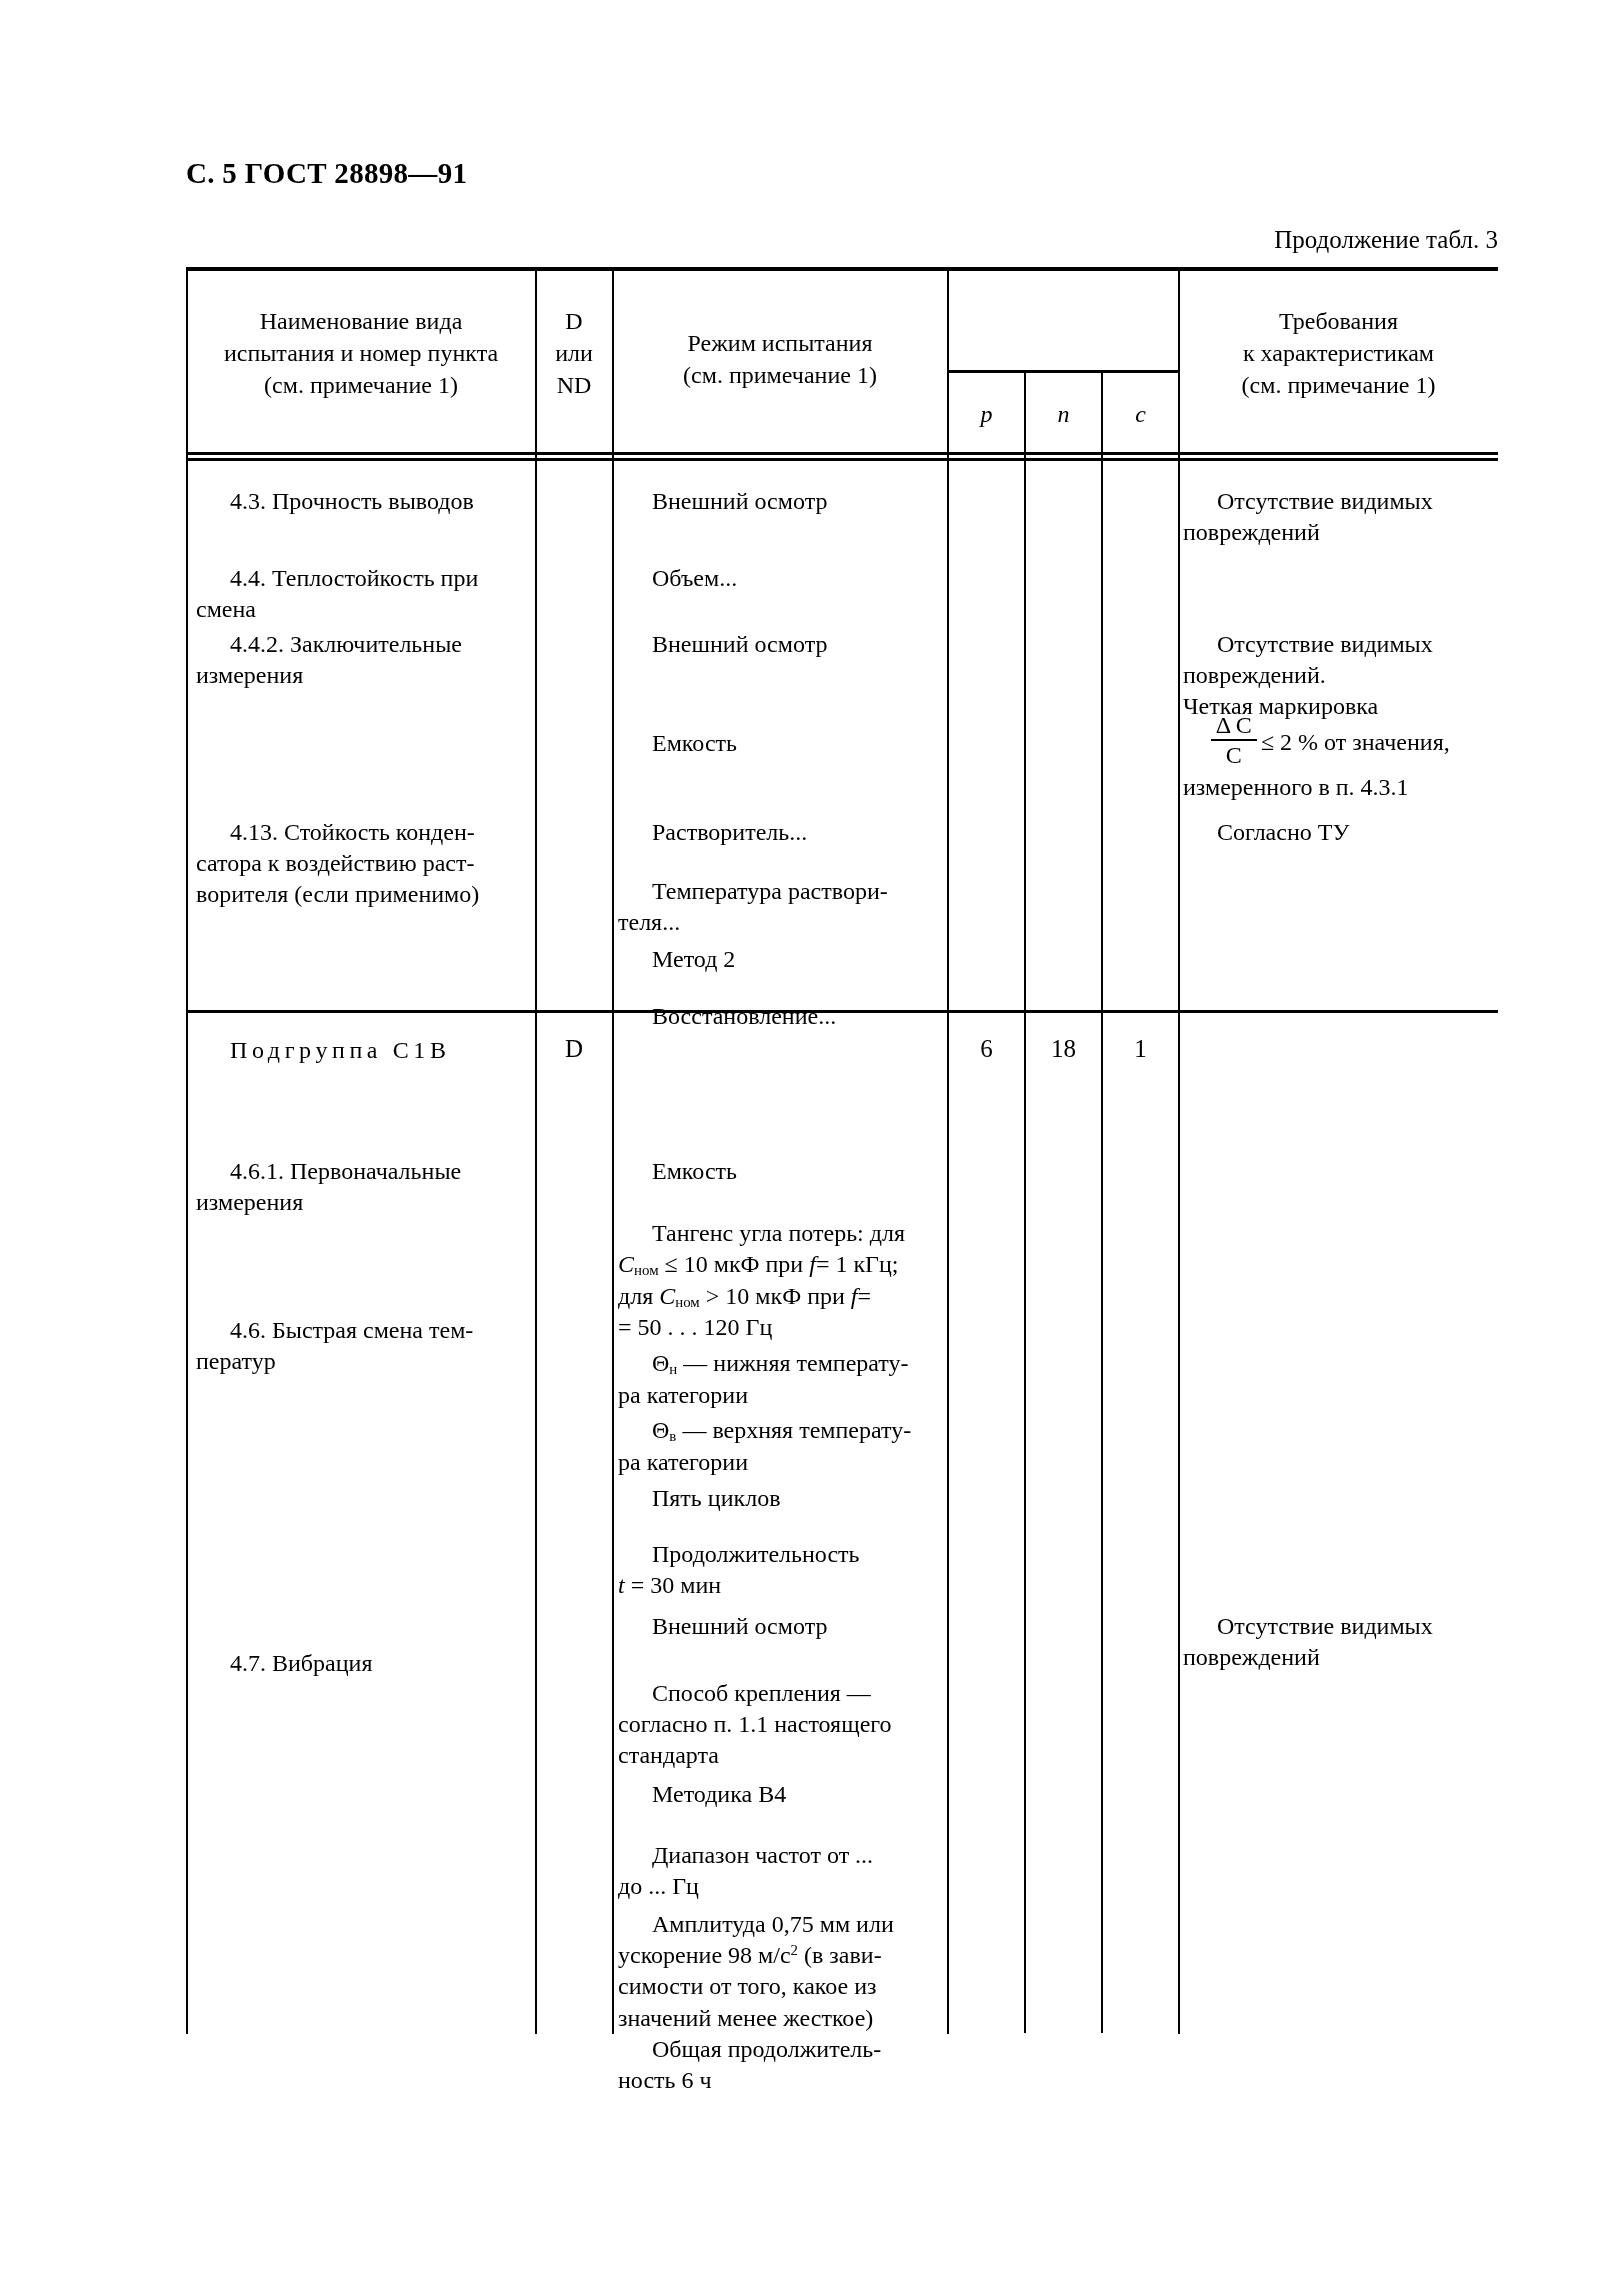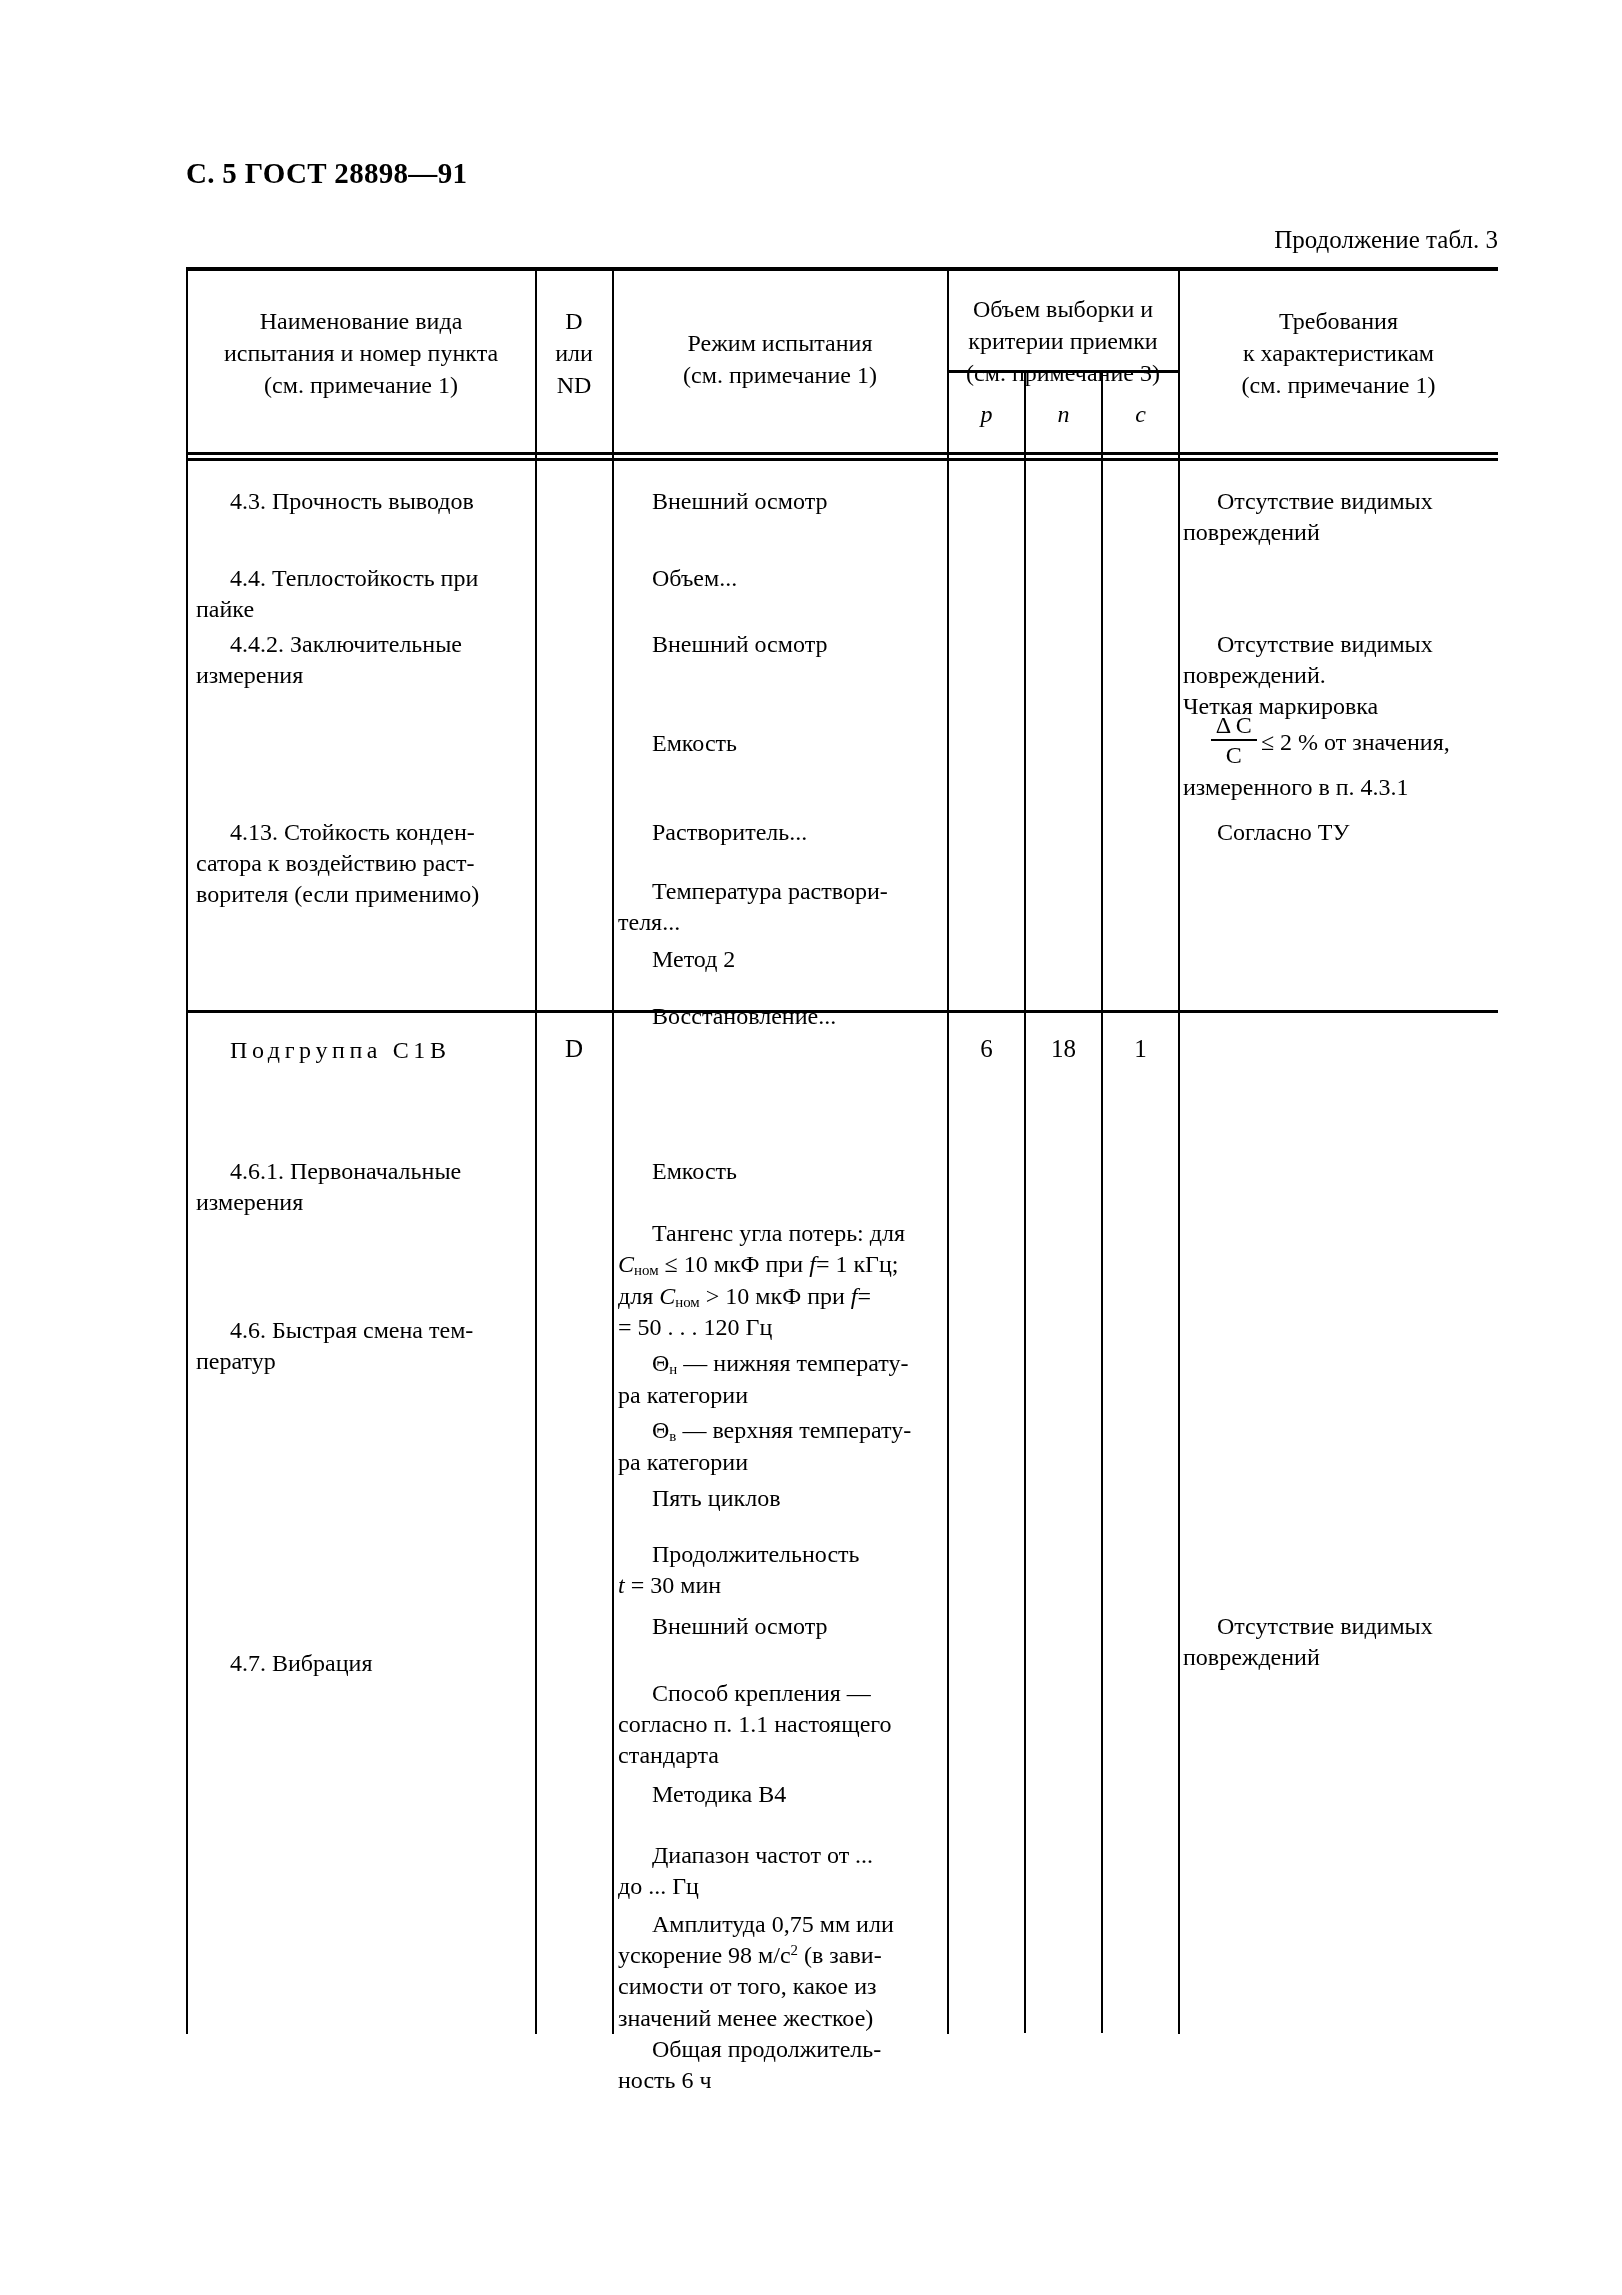--- a/index.html
+++ b/index.html
@@ -170,43 +170,38 @@
     <div>D</div>
     <div>или</div>
     <div>ND</div>
   </div>
 
   <div class="hcell" style="left:618px; top:327px; width:324px;">
     <div>Режим испытания</div>
     <div>(см. примечание 1)</div>
   </div>
 
-  <div class="hcell" style="left:950px; top:293px; width:226px;">
-    <div>Объем выборки и</div>
-    <div>критерии приемки</div>
-    <div>(см. примечание 3)</div>
-  </div>
 
   <div class="hcell" style="left:949px; top:398px; width:75px; font-style:italic;">p</div>
   <div class="hcell" style="left:1026px; top:398px; width:75px; font-style:italic;">n</div>
   <div class="hcell" style="left:1103px; top:398px; width:75px; font-style:italic;">c</div>
 
   <div class="hcell" style="left:1183px; top:305px; width:311px;">
     <div>Требования</div>
     <div>к характеристикам</div>
     <div>(см. примечание 1)</div>
   </div>
 
   <div class="tblock" style="left:196px; top:486px; width:330px;">
     <div class="ind">4.3.  Прочность выводов</div>
   </div>
 
   <div class="tblock" style="left:196px; top:563px; width:332px;">
     <div class="ind">4.4.  Теплостойкость при</div>
-    <div>пайке</div>
+    <div>смена</div>
   </div>
 
   <div class="tblock" style="left:196px; top:629px; width:332px;">
     <div class="ind">4.4.2.  Заключительные</div>
     <div>измерения</div>
   </div>
 
   <div class="tblock" style="left:196px; top:817px; width:335px;">
     <div class="ind">4.13.  Стойкость конден-</div>
     <div>сатора к воздействию раст-</div>

